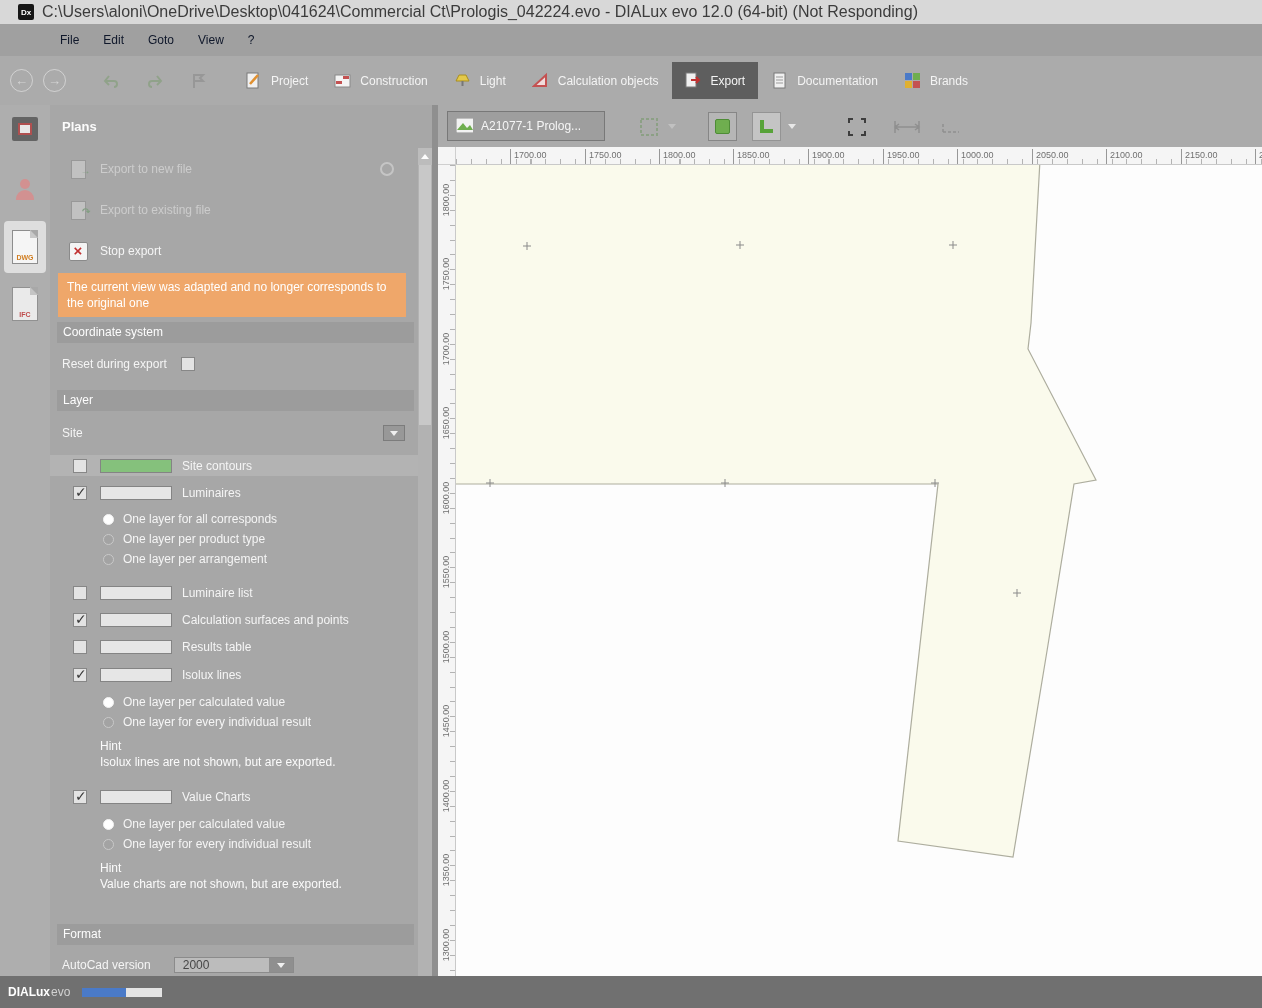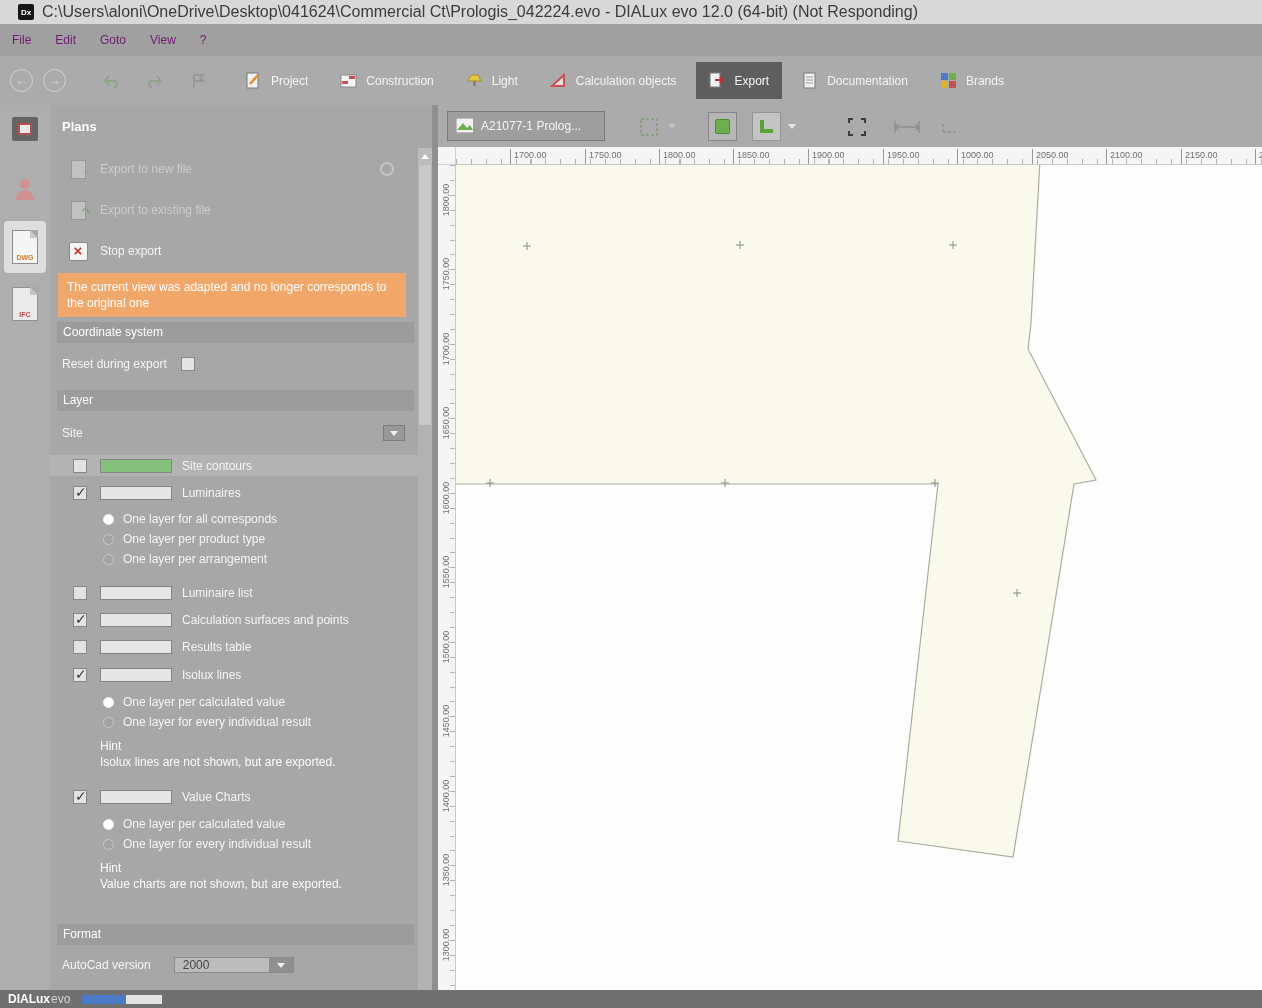--- a/index.html
+++ b/index.html
@@ -10,31 +10,31 @@
     background:#a8a8a8; -webkit-font-smoothing:antialiased;
   }
   
   .titlebar { position:absolute; top:0; left:0; right:0; height:24px; background:#d8d8d8;
     display:flex; align-items:center; padding-left:18px; color:#3c3c3c; }
   .app-icon { width:16px; height:16px; background:#161616; color:#fff; font-size:8px; font-weight:bold;
     display:flex; align-items:center; justify-content:center; border-radius:2px; margin-right:8px; flex:none; }
   .title-text { white-space:nowrap; font-size:16px; }
   
   .menubar { position:absolute; top:24px; left:0; right:0; height:32px; background:#a0a0a0;
-    display:flex; align-items:center; color:#701a75; }
+    display:flex; align-items:center; color:#0f172a;padding-left:48px; }
   .menu-item { padding:0 12px; height:100%; display:flex; align-items:center; cursor:default; }
   
   .ribbon { position:absolute; top:56px; left:0; right:0; height:49px; background:#ababab;
     display:flex; align-items:center; color:#f4f4f4; }
   .nav-btn { width:23px; height:23px; border:1px solid rgba(255,255,255,.45); border-radius:50%;
     color:rgba(255,255,255,.5); display:flex; align-items:center; justify-content:center;
     margin-left:10px; font-size:13px; flex:none; }
   .ghost-group { display:flex; gap:22px; margin-left:34px; opacity:.28; }
   .ghost-ic { width:22px; height:22px; display:flex; align-items:center; justify-content:center; }
-  .rtabs { display:flex; align-items:flex-end; margin-left:22px; gap:6px; }
+  .rtabs { display:flex; align-items:flex-end; margin-left:22px; }
   .rtab { display:flex; align-items:center; gap:9px; height:37px; padding:0 13px; white-space:nowrap; }
   .rtab.active { background:#5e5e5e; }
   .ticon { width:17px; height:17px; flex:none; display:flex; }
   
   .main { position:absolute; top:105px; left:0; right:0; bottom:18px; display:flex; }
   
   .iconstrip { width:50px; background:#aeaeae; position:relative; flex:none; }
   .strip-item { position:absolute; left:0; width:50px; display:flex; justify-content:center; }
   .dark-ic { width:26px; height:24px; background:#646464; border-radius:2px; display:flex; align-items:center; justify-content:center; }
   .dark-ic .inner { width:14px; height:12px; background:#e8e8e8; border:2px solid #b05050; }
@@ -101,21 +101,21 @@
     background-size:100% 5px; background-repeat:no-repeat; background-position:0 100%; }
   .h-lbl { position:absolute; top:2px; bottom:0; border-left:1px solid #979797; padding-left:3px; font-size:9px; color:#707070; line-height:13px; white-space:nowrap; }
   .v-ruler { position:absolute; top:60px; left:0; width:18px; bottom:0; background:#f5f5f5; border-right:1px solid #c9c9c9; overflow:hidden;
     background-image:repeating-linear-gradient(180deg,#b3b3b3 0 1px,transparent 1px 14.9px);
     background-size:5px 100%; background-repeat:no-repeat; background-position:100% 0; }
   .v-lbl { position:absolute; width:50px; height:12px; line-height:12px; text-align:center; font-size:9px; color:#707070;
     transform:rotate(-90deg); left:-17px; white-space:nowrap; }
   .draw-area { position:absolute; top:60px; left:18px; right:0; bottom:0; background:#fdfdfd; }
   .draw-area svg { width:100%; height:100%; display:block; }
   
-  .statusbar { position:absolute; bottom:0; left:0; right:0; height:18px; background:#707070;
+  .statusbar { position:absolute; bottom:0; left:0; right:0; height:32px; background:#707070;
     display:flex; align-items:center; color:#fff; padding-left:8px; }
   .brand-b { font-weight:bold; }
   .brand-l { color:#d2d2d2; margin-left:1px; }
   .progress { width:80px; height:9px; background:#e4e4e4; margin-left:12px; }
   .progress-fill { height:100%; background:#4a7ac8; }
 </style>
 </head>
 <body>
 
 <div class="titlebar">

